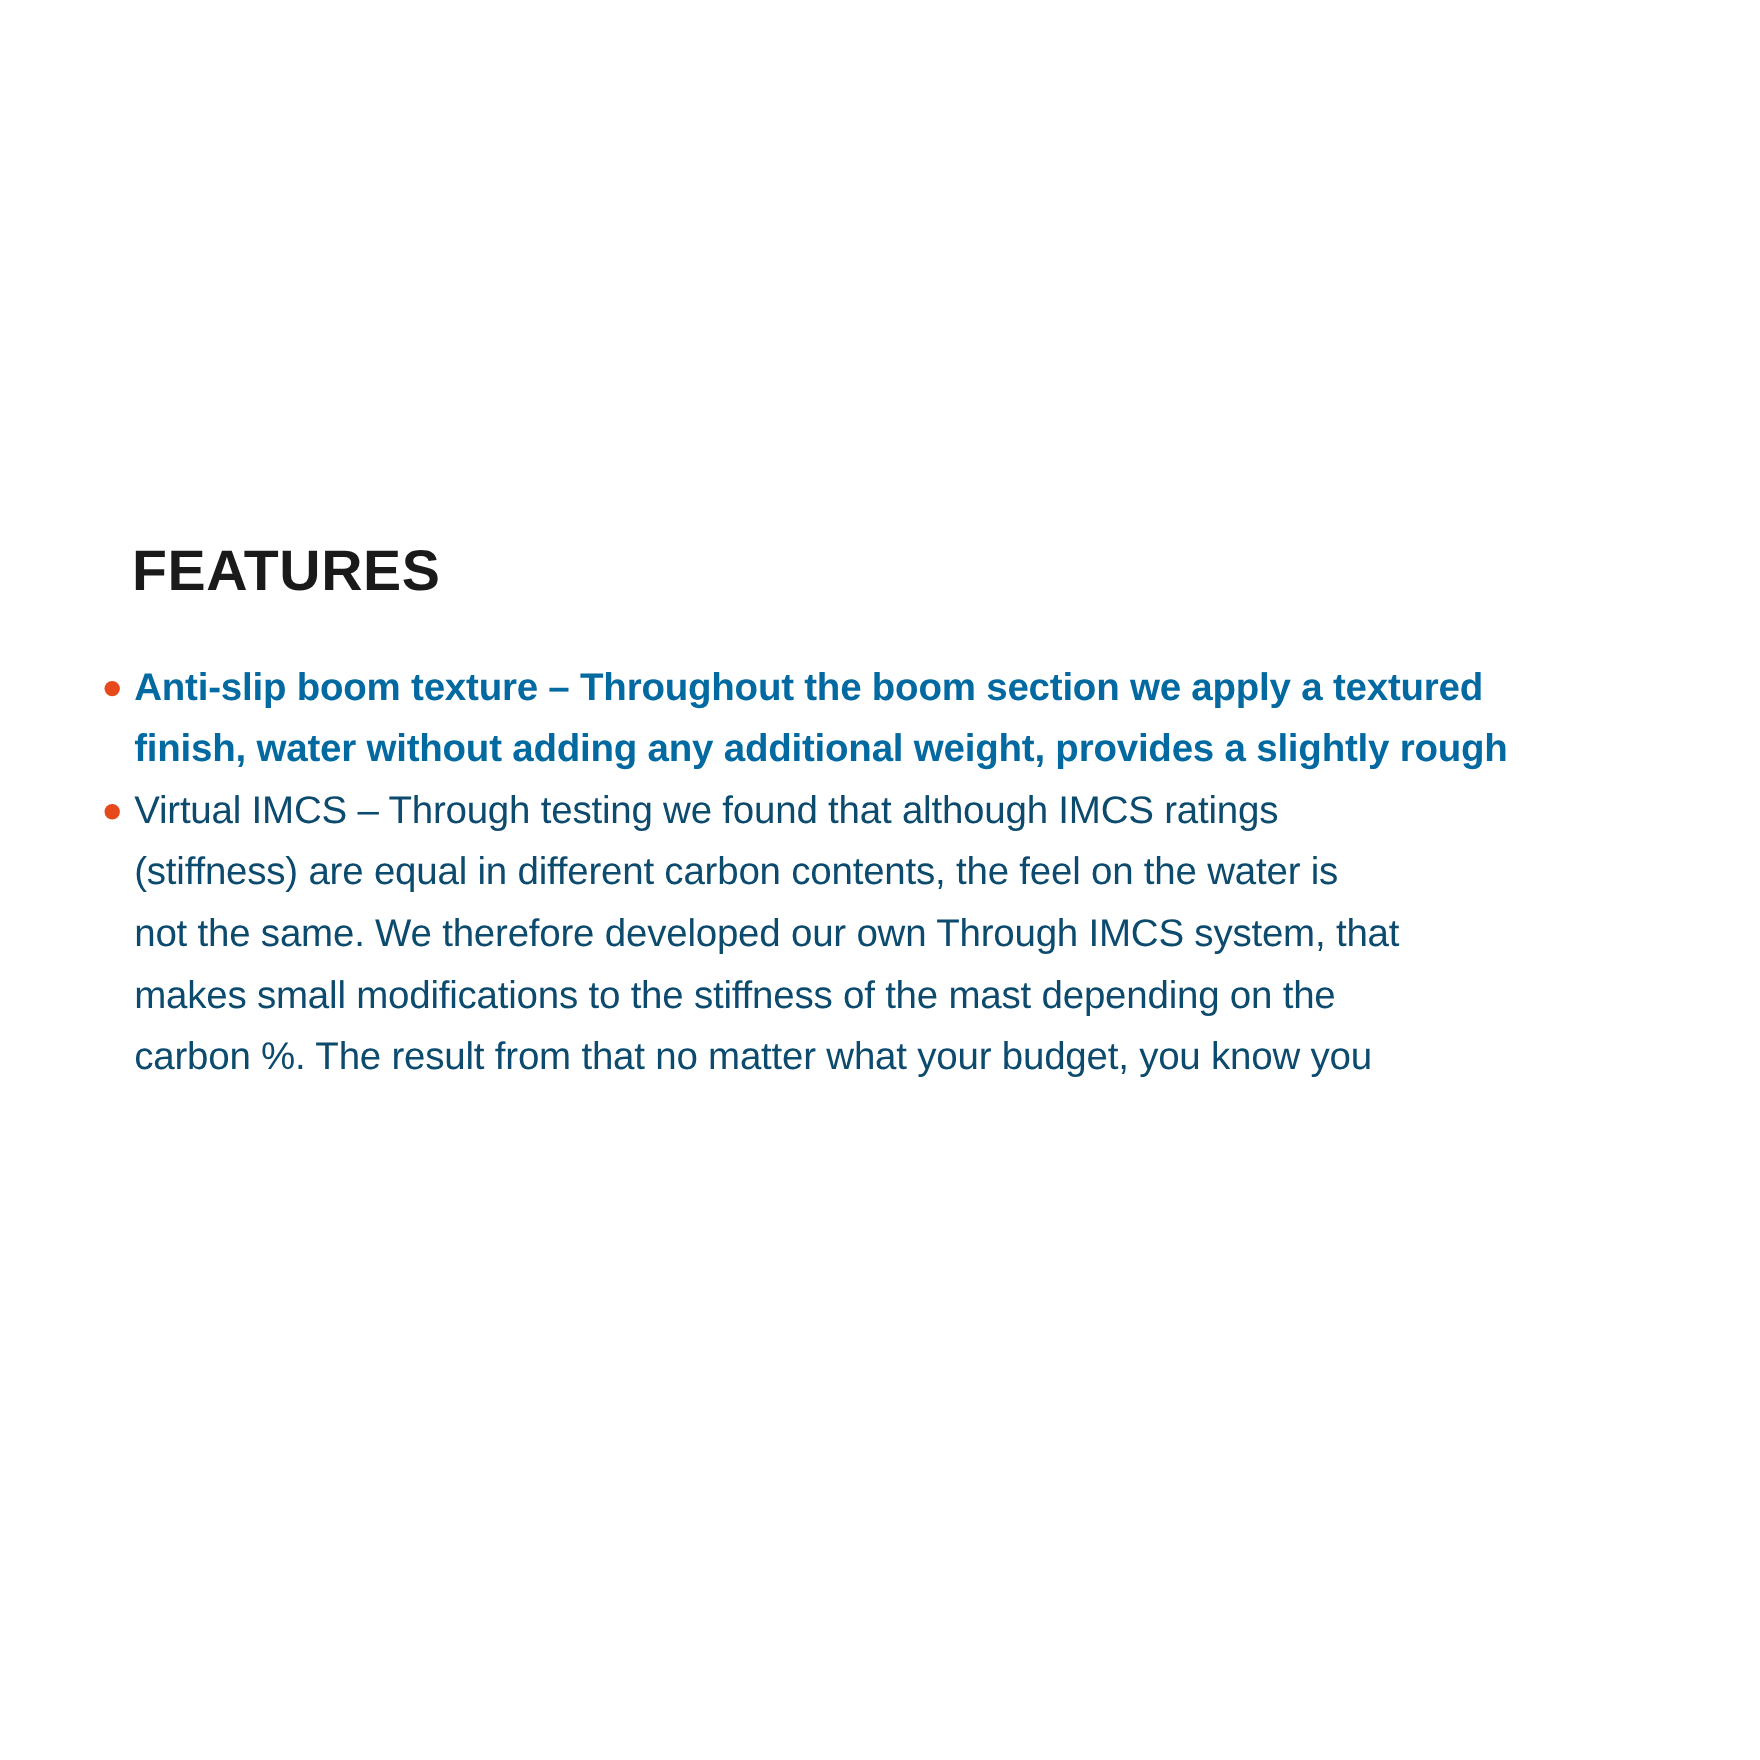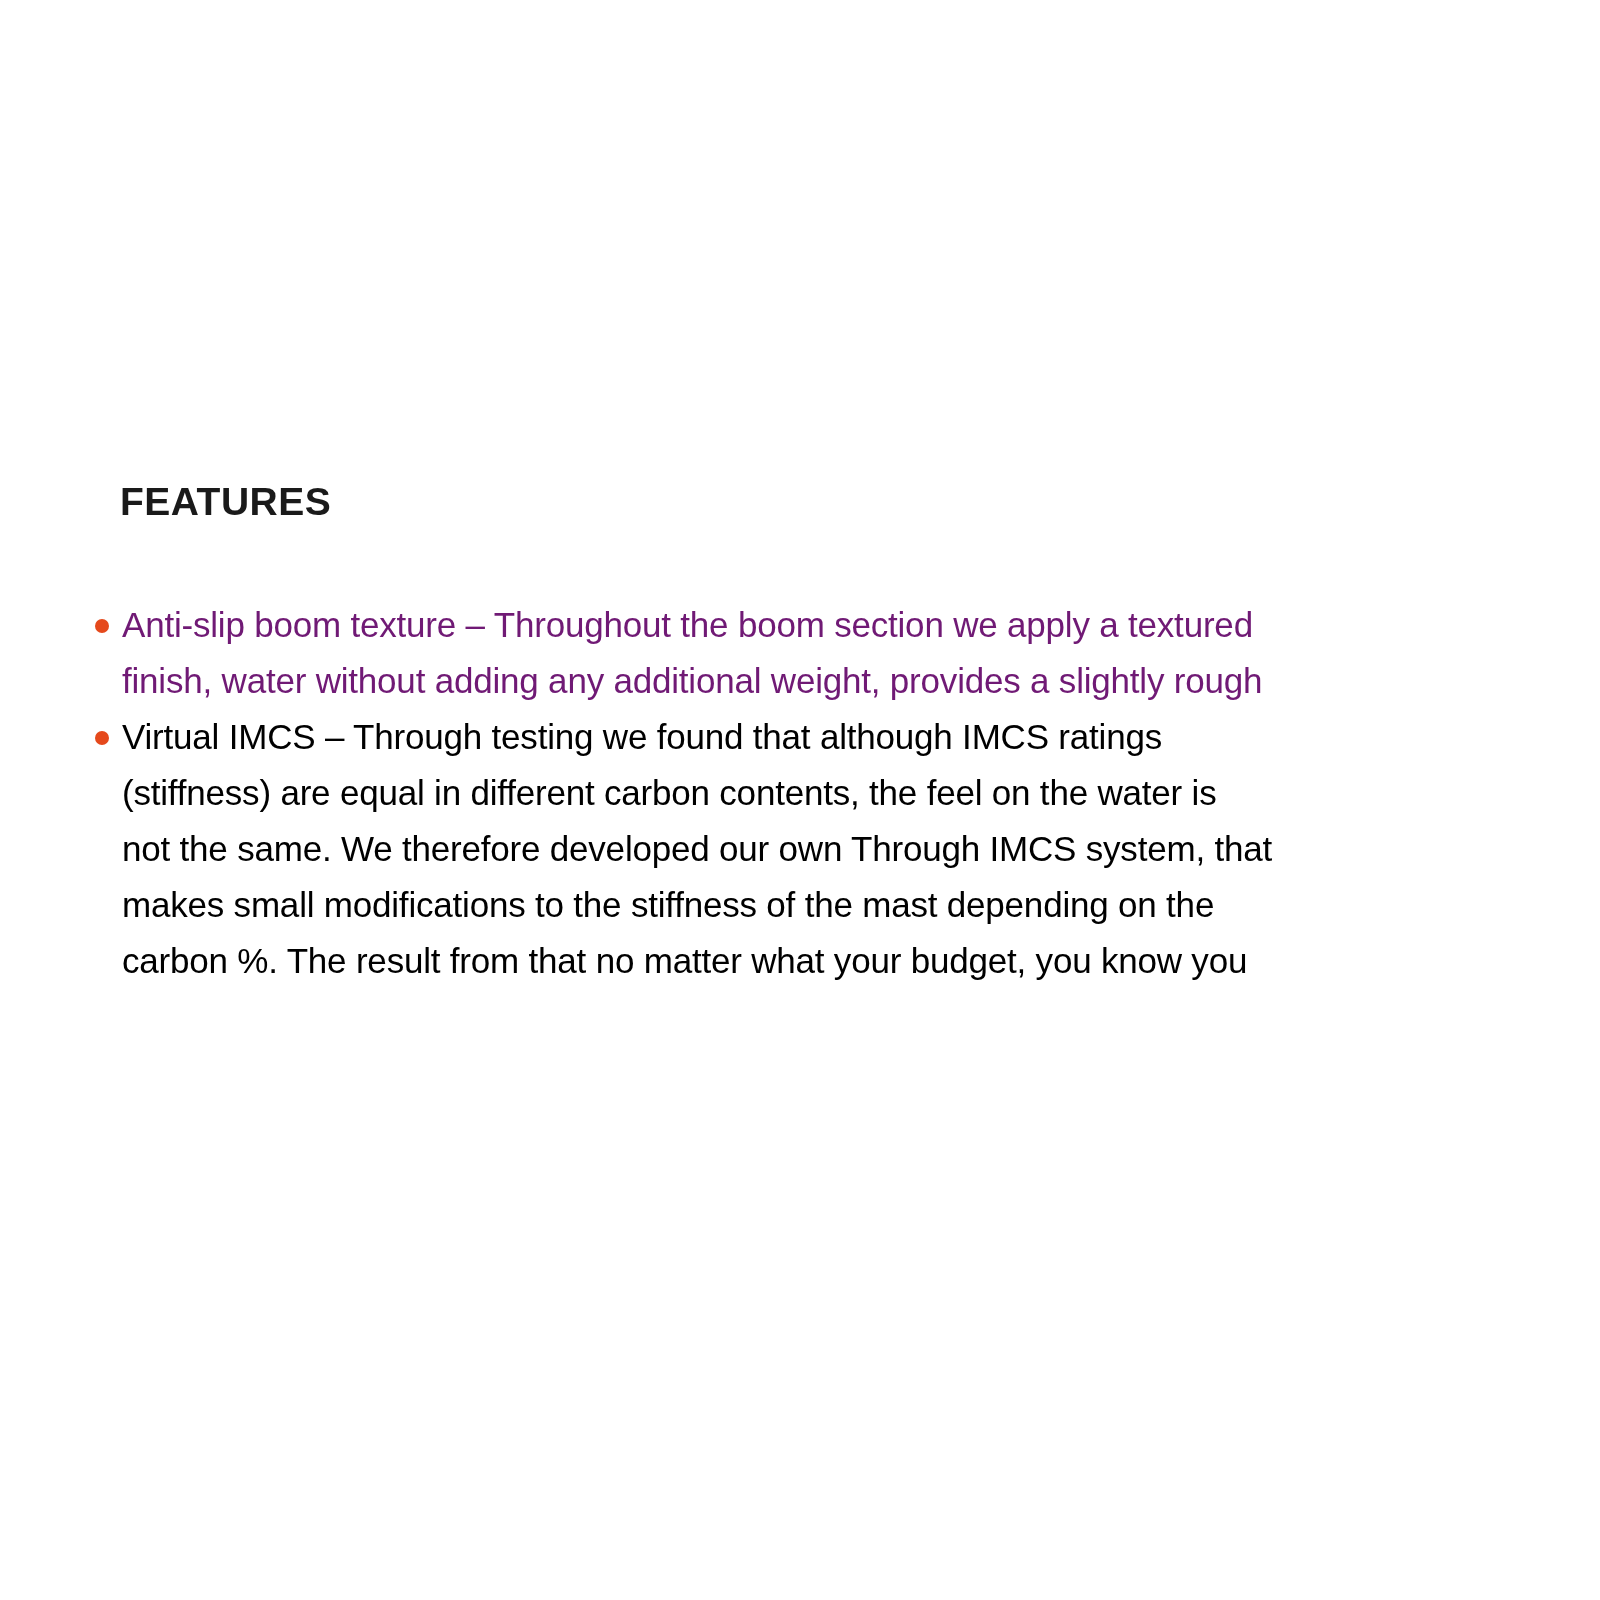--- a/index.html
+++ b/index.html
@@ -11,21 +11,21 @@
     height: 1600px;
     background: #ffffff;
     font-family: "Liberation Sans", sans-serif;
     position: relative;
     overflow: hidden;
   }
   .section-heading {
     position: absolute;
     left: 120px;
     top: 450px;
-    font-size: 39px;
+    font-size: 52px;
     font-weight: 800;
     letter-spacing: 0.5px;
     color: #1a1a1a;
     line-height: 1;
   }
   .feature-list {
     position: absolute;
     left: 95px;
     top: 597px;
     width: 1440px;
@@ -56,28 +56,28 @@
   }
 </style>
 </head>
 <body>
 
 <h2 class="section-heading" style="color: rgb(26, 26, 26);">FEATURES</h2>
 
 <ul class="feature-list">
   <li class="feature-item">
     <span class="bullet-dot" style="background: rgb(229, 73, 28);"></span>
-    <div class="bullet-text" style="color: #701a75;">
+    <div class="bullet-text" style="color: #0369a1; font-weight: bold;">
       <div class="bullet-line">Anti-slip boom texture – Throughout the boom section we apply a textured</div>
       <div class="bullet-line">finish, water without adding any additional weight, provides a slightly rough</div>
     </div>
   </li>
   <li class="feature-item">
     <span class="bullet-dot" style="background: rgb(229, 73, 28);"></span>
-    <div class="bullet-text" style="color: #000000;">
+    <div class="bullet-text" style="color: #0c4a6e;">
       <div class="bullet-line">Virtual IMCS – Through testing we found that although IMCS ratings</div>
       <div class="bullet-line">(stiffness) are equal in different carbon contents, the feel on the water is</div>
       <div class="bullet-line">not the same. We therefore developed our own Through IMCS system, that</div>
       <div class="bullet-line">makes small modifications to the stiffness of the mast depending on the</div>
       <div class="bullet-line">carbon %. The result from that no matter what your budget, you know you</div>
     </div>
   </li>
 </ul>
 
 </body></html>

